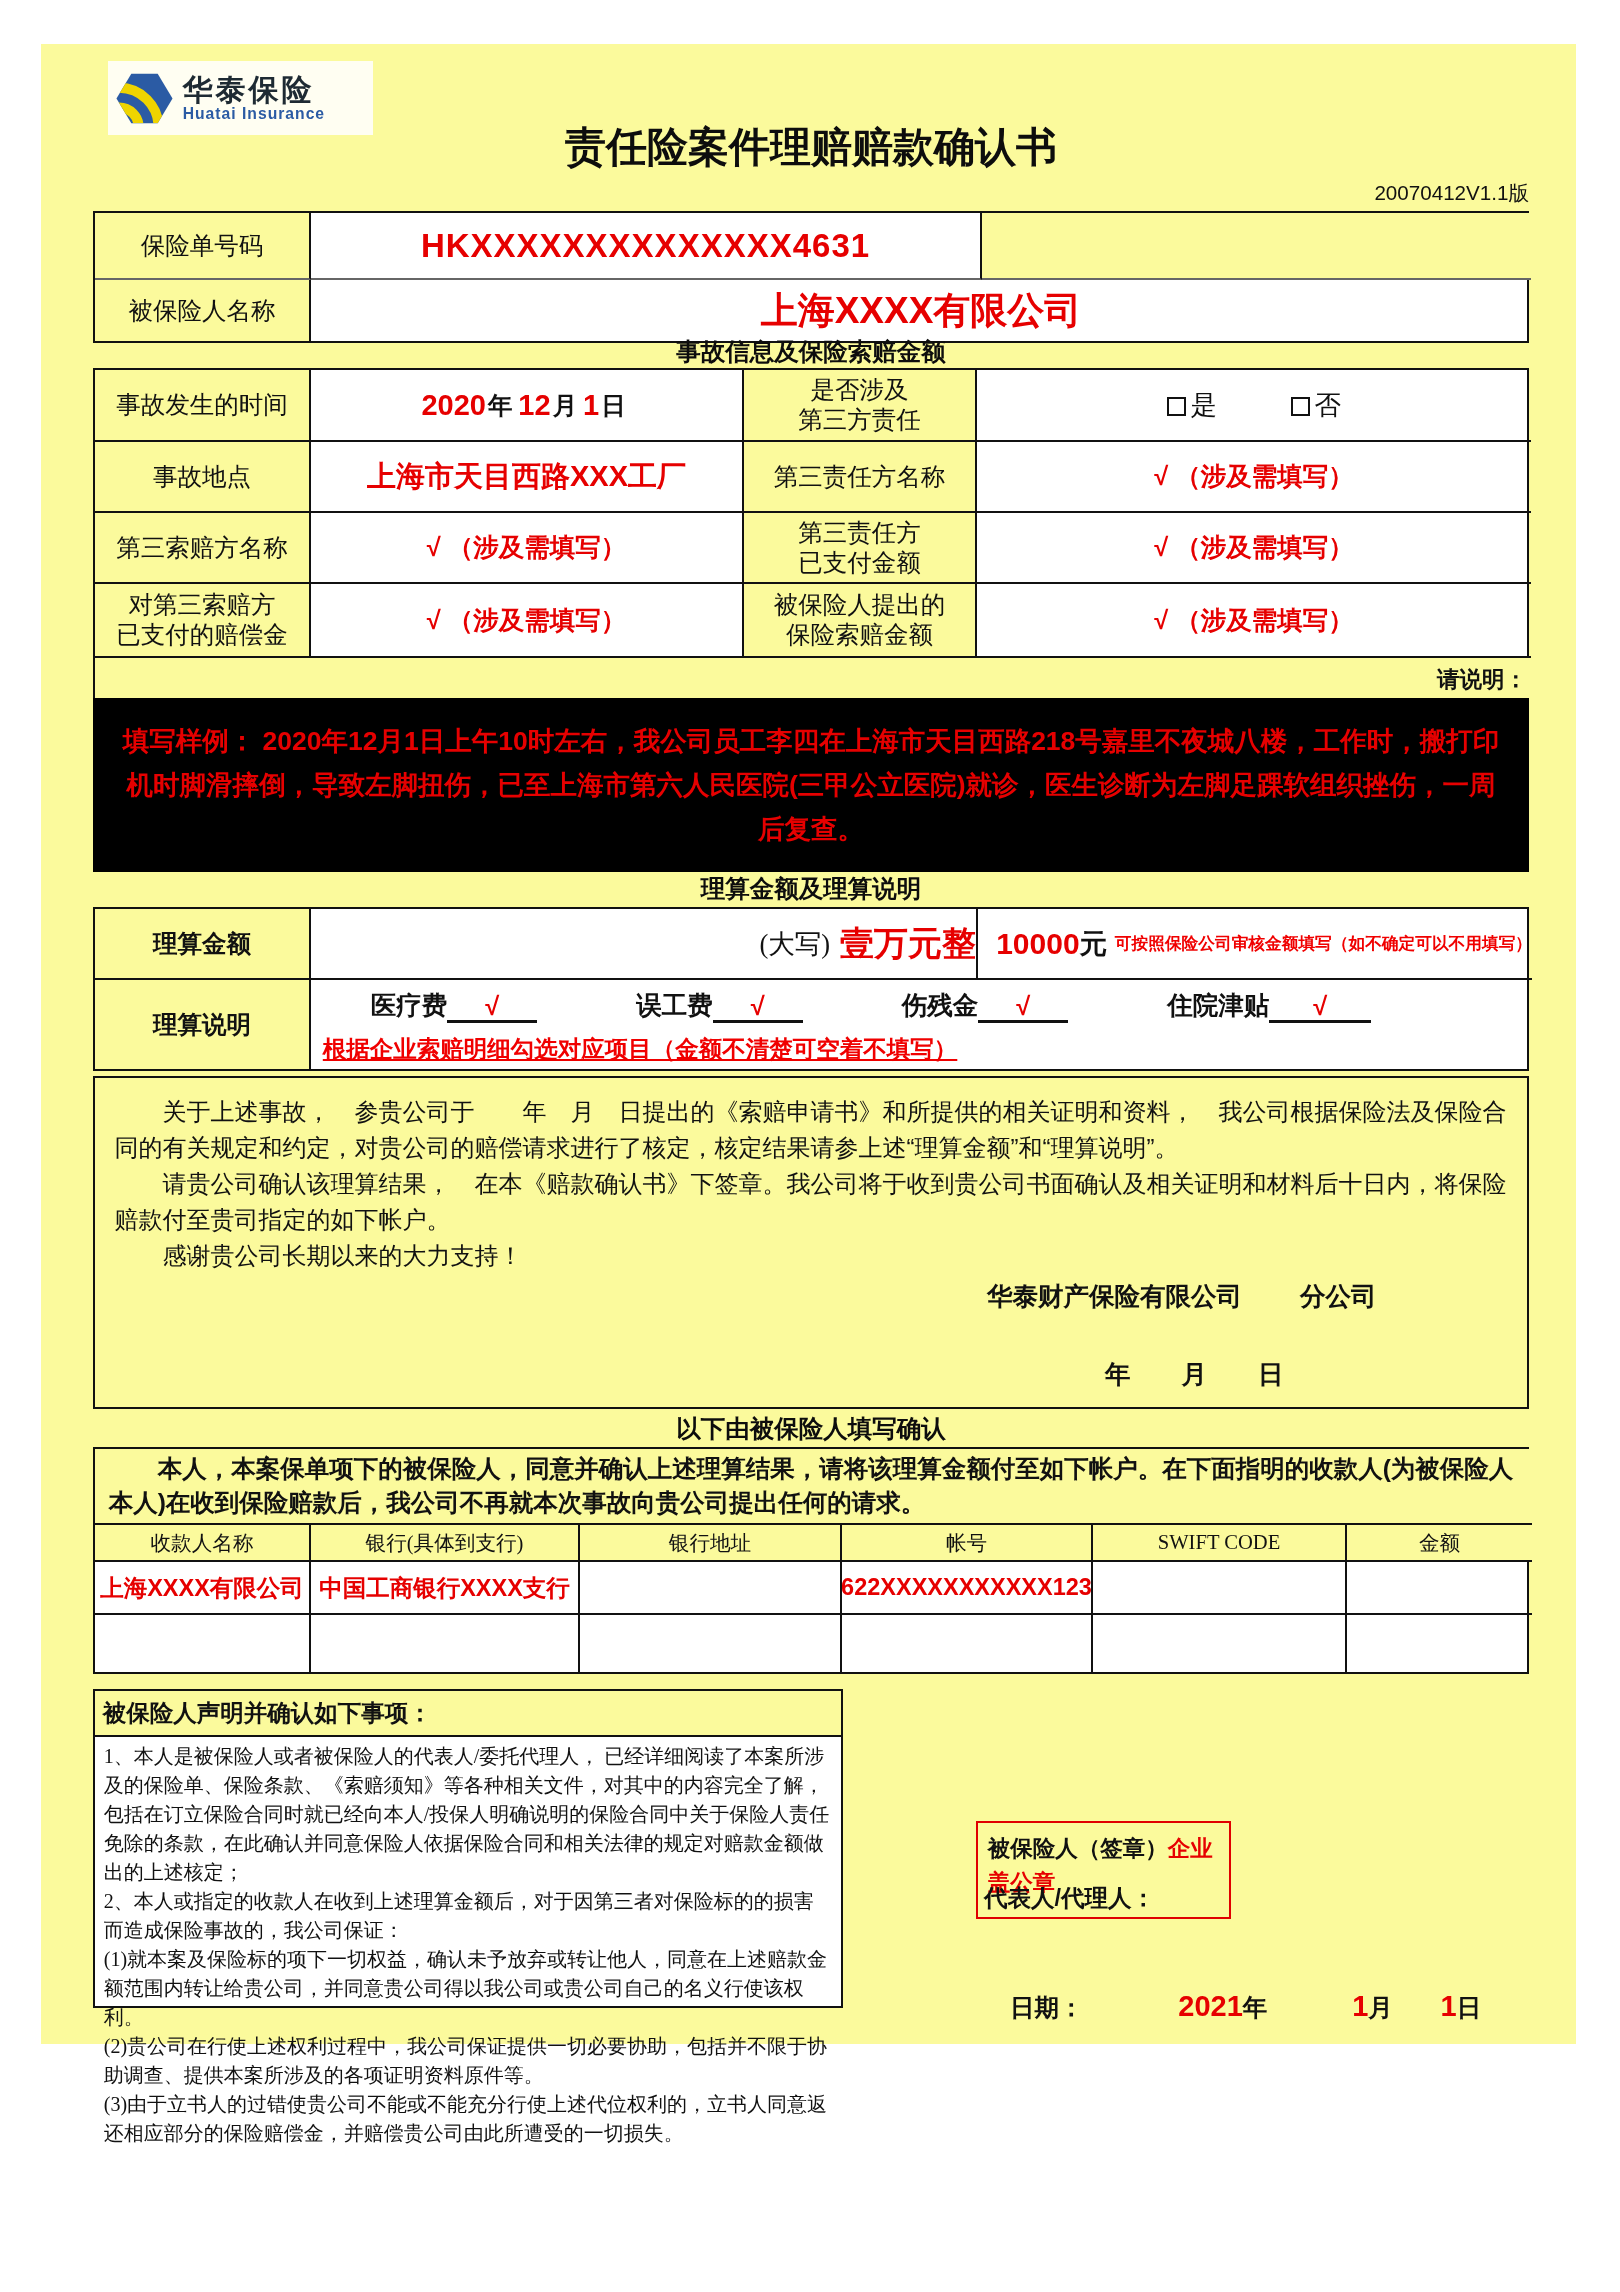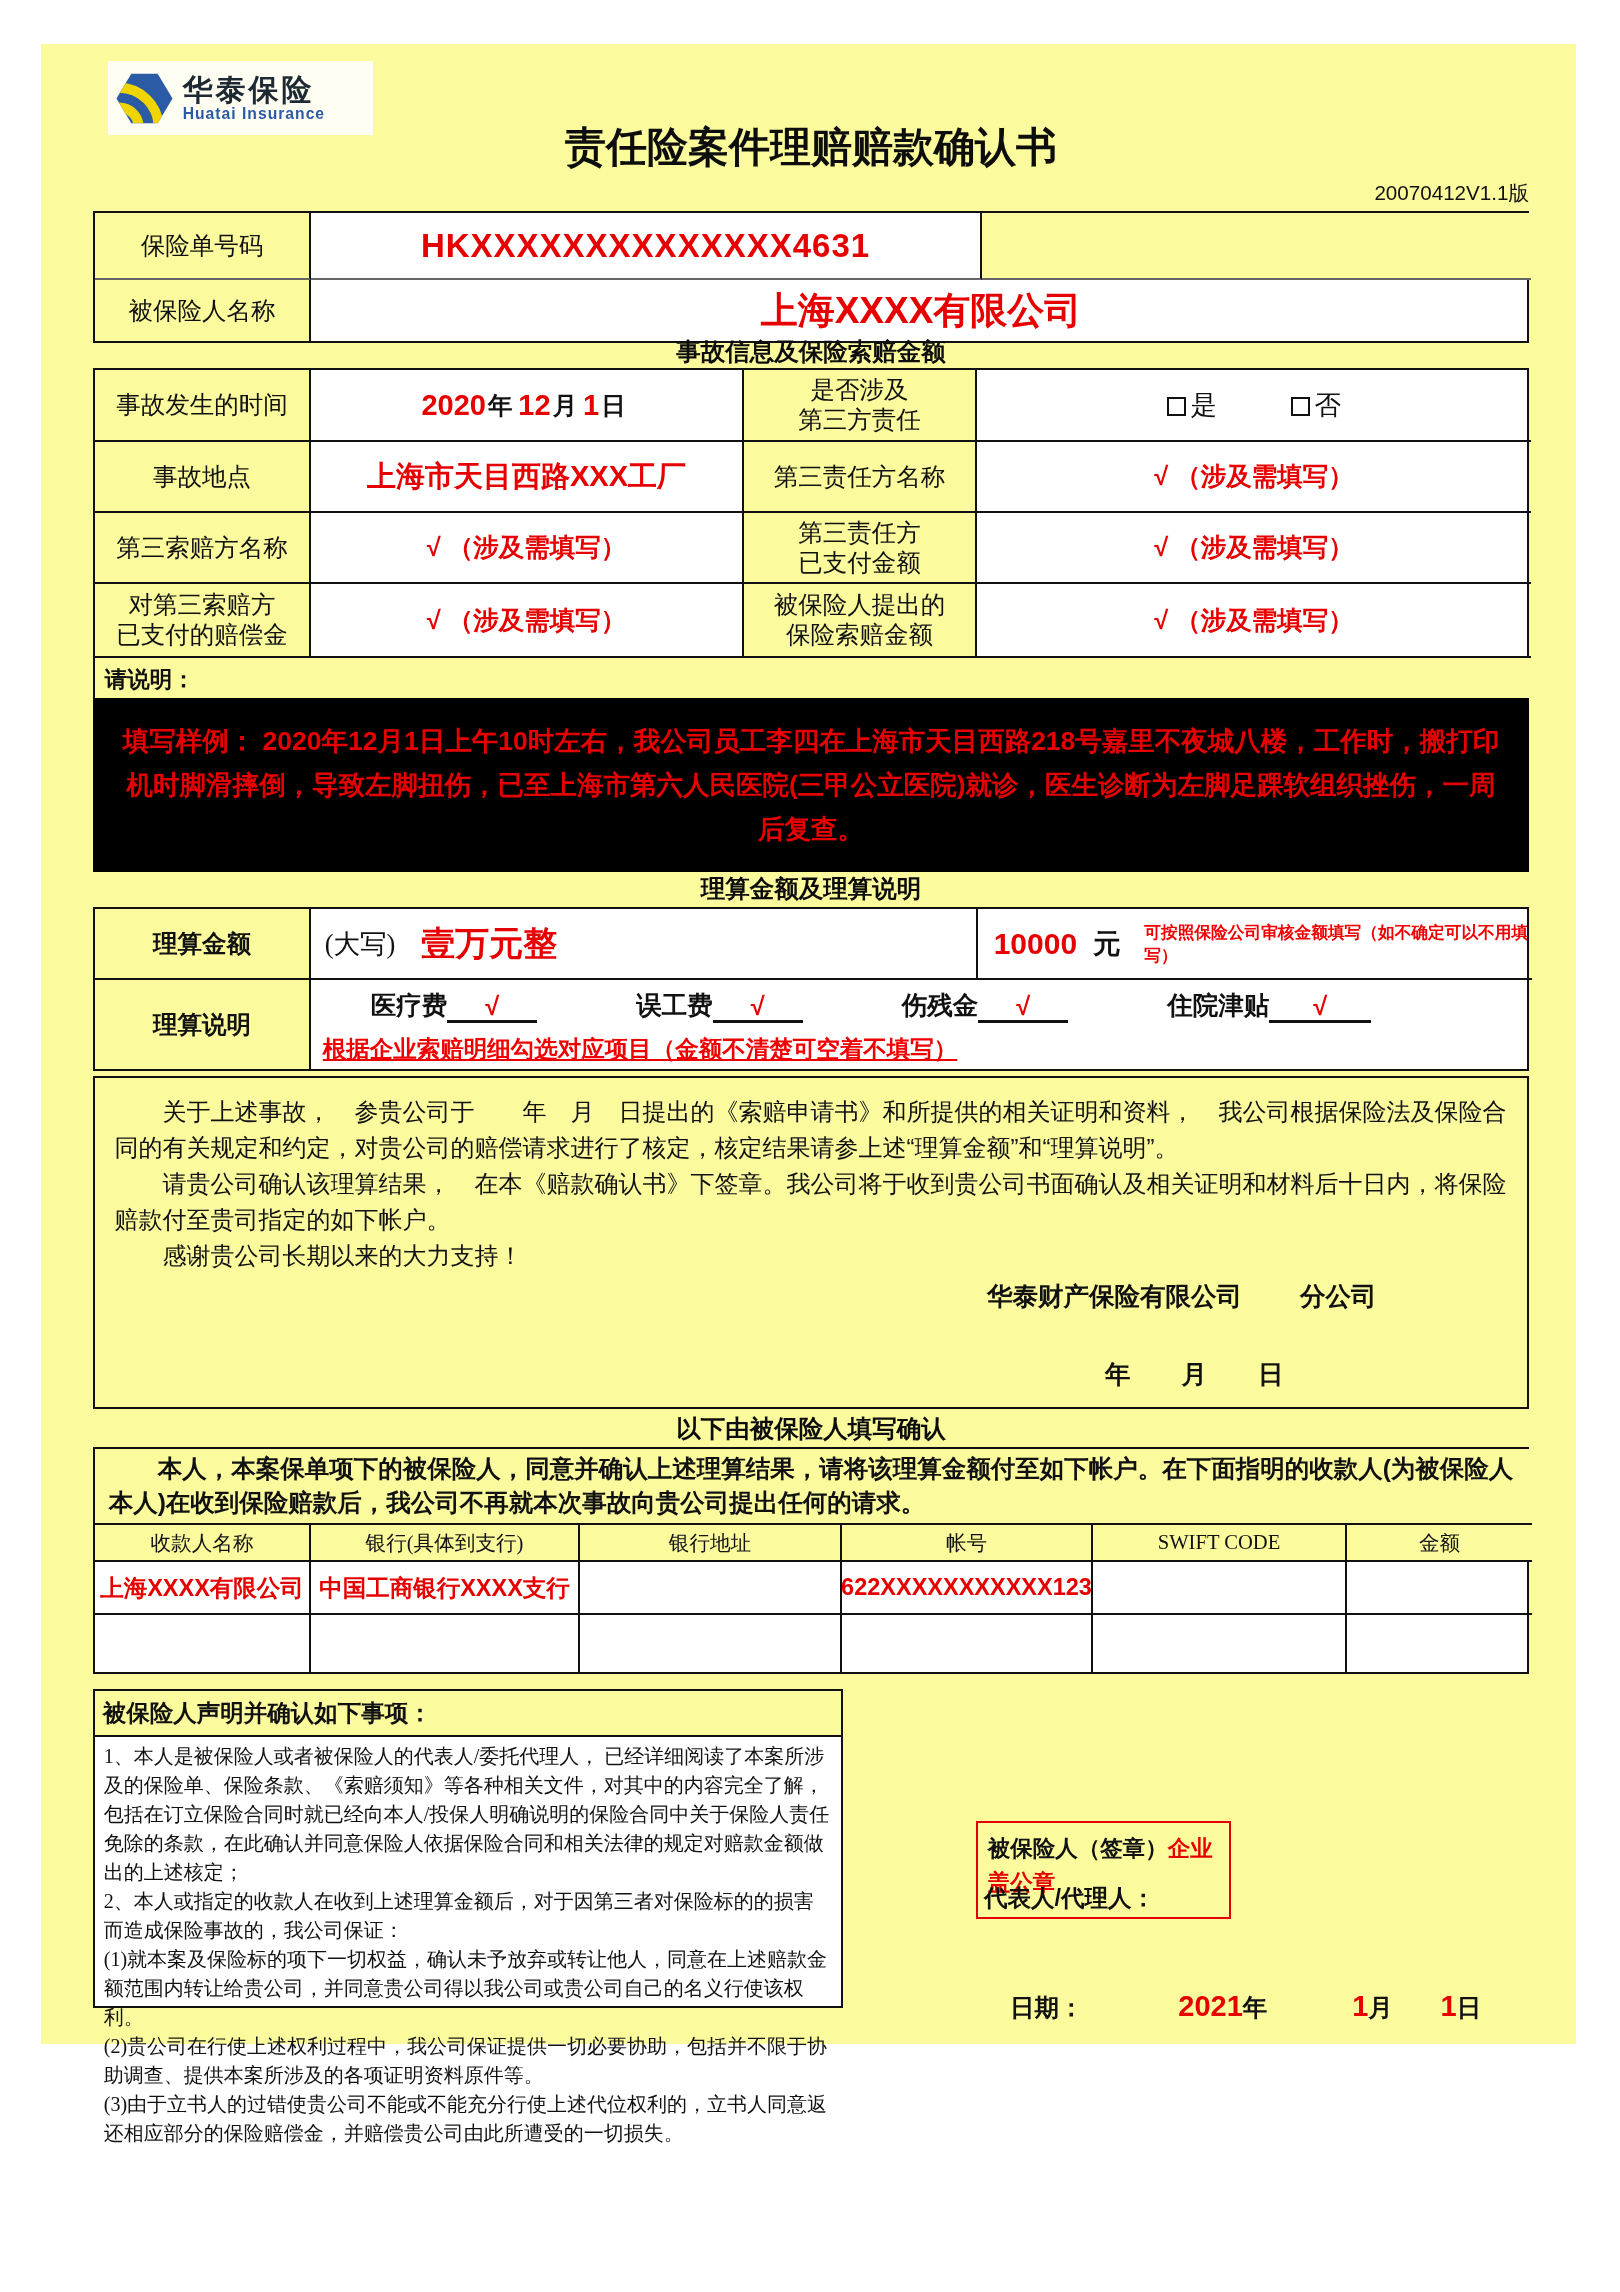--- a/index.html
+++ b/index.html
@@ -17,21 +17,21 @@
   .doc-title { position:absolute; left:93px; top:120px; width:1436px; text-align:center;
                font-family:"Liberation Sans",sans-serif; font-weight:bold; font-size:41px; color:#0d0d0d; }
   .version { position:absolute; left:93px; top:179px; width:1436px; text-align:right;
              font-family:"Liberation Sans",sans-serif; font-size:20.6px; color:#111; }
 
   
   .t { position:absolute; left:93px; width:1436px; display:grid; border:2px solid #111; background:#fff; }
   .c { border-right:2px solid #111; border-bottom:2px solid #111; display:flex; align-items:center;
        justify-content:center; text-align:center; overflow:hidden; }
   .c.nbr { border-right:none; } .c.nbb { border-bottom:none; }
-  .c.yel { background:#fbfa9c; } .c.left { justify-content:flex-start; text-align:left;gap:16px; }
+  .c.yel { background:#fbfa9c; } .c.left { justify-content:flex-end; text-align:left; }
   .lab { font-size:24.5px; color:#111; white-space:pre-line; line-height:30px; }
   .red-val { font-family:"Liberation Sans",sans-serif; font-weight:bold; color:#e60000; font-size:25.5px; }
   .num { color:#e60000; font-family:"Liberation Sans",sans-serif; font-weight:bold; font-size:29px; }
   .unit { color:#111; font-family:"Liberation Sans",sans-serif; font-weight:bold; font-size:24.5px; margin:0 5.9px 0 2px; }
 
   #table-policy { top:211px; grid-template-columns:216px 671px 549px; grid-template-rows:67px 61px; }
   .policy-no { font-size:33px; letter-spacing:1px; }
   .insured-name { font-size:37px; }
 
   .sec-header { position:absolute; left:93px; width:1436px; text-align:center;

